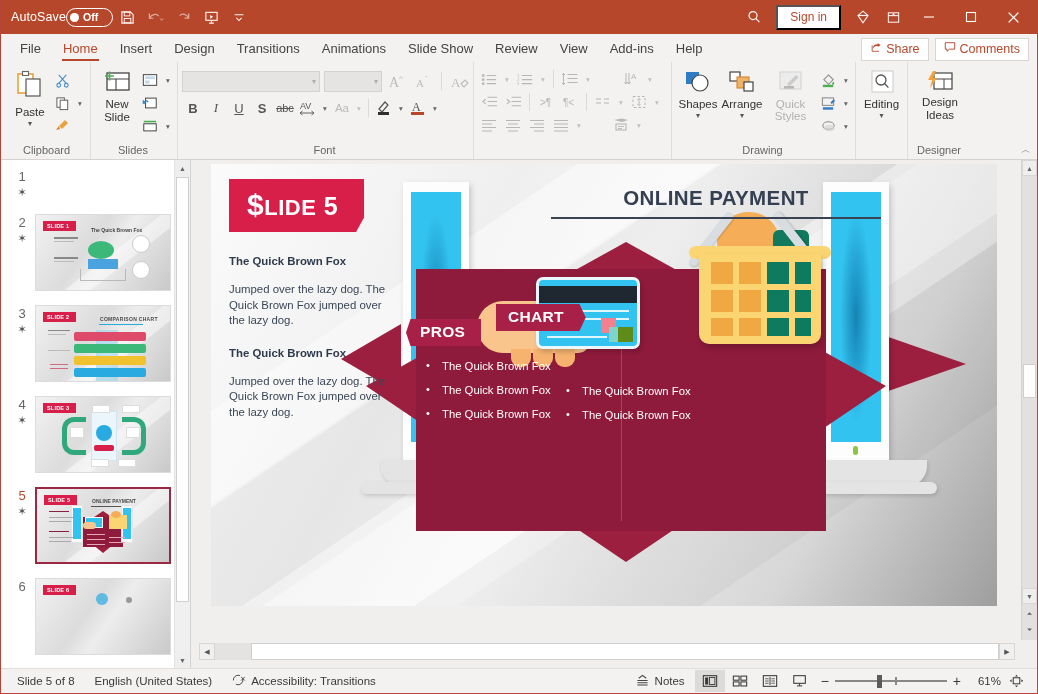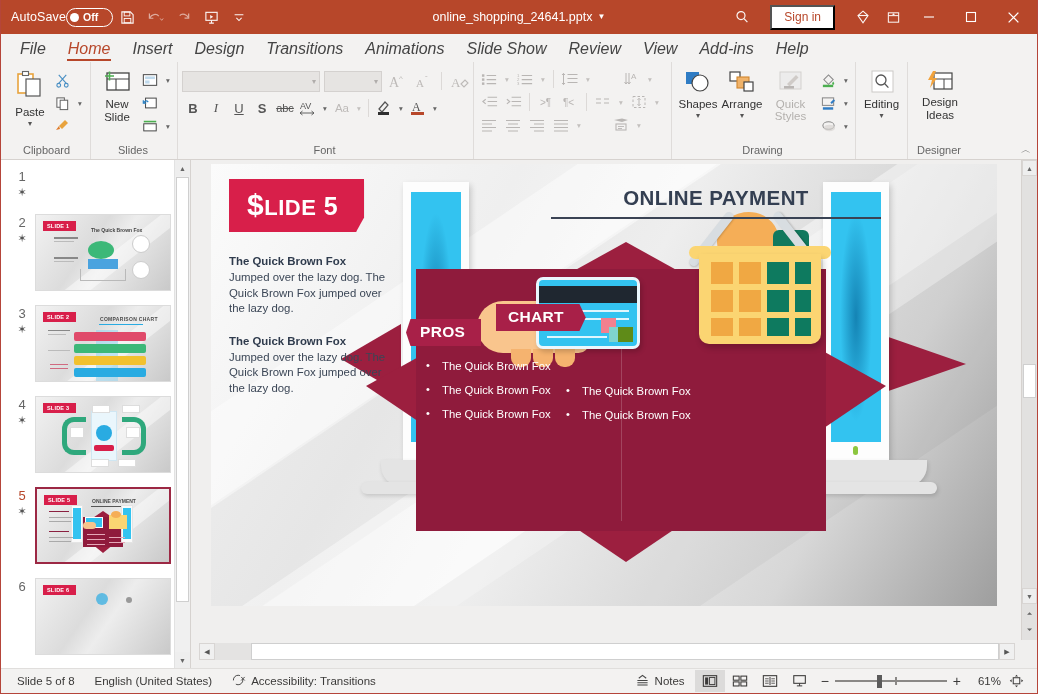--- a/index.html
+++ b/index.html
@@ -41,35 +41,35 @@
   .tb-title {
     position: absolute; left: 0; right: 0; text-align: center;
     font-size: 12.5px; pointer-events: none;
   }
   .tb-title span.caret { font-size: 8px; margin-left: 5px; vertical-align: 2px; }
   .tb-right {
     margin-left: auto; display: flex; align-items: center; gap: 2px; padding-right: 4px;
   }
   .signin-btn {
     background: #fff; color: #b7472a; font-size: 12px; padding: 3px 12px;
-    margin: 0 12px; line-height: 15px;
+    margin: 0 6px; line-height: 15px;
   }
   .win-btn {
     width: 40px; height: 34px; display: flex; align-items: center; justify-content: center;
     font-size: 13px;
   }
 
   
   .ribbon-tabs {
     height: 28px; background: #f3f2f1; display: flex; align-items: flex-end;
     flex: 0 0 28px; padding-left: 8px; position: relative;
   }
   .rtab {
-    font-size: 16px; color: #444; padding: 3px 11px 5px; position: relative;
-    line-height: 16px; white-space: nowrap; font-style: italic;
+    font-size: 13px; color: #444; padding: 3px 11px 5px; position: relative;
+    line-height: 16px; white-space: nowrap;
   }
   .rtab.active { color: #b7472a; font-weight: normal; }
   .rtab.active::after {
     content: ""; position: absolute; left: 10px; right: 10px; bottom: 1px;
     height: 2.4px; background: #b7472a;
   }
   .ribbon-tabs-right {
     margin-left: auto; display: flex; align-items: center; gap: 6px; padding-right: 8px; padding-bottom: 1px;
   }
   .chip {
@@ -180,21 +180,21 @@
   }
   .slide-badge .cap { font-size: 30px; }
   .slide-badge .sm { font-size: 22px; }
   .slide-title {
     position: absolute; left: 340px; top: 22px; width: 330px; text-align: center;
     color: #343f52; font-size: 20.5px; font-weight: bold; letter-spacing: .4px;
   }
   .slide-title .rule { height: 1.6px; background: #3a4354; margin-top: 7px; }
   .left-text { position: absolute; left: 18px; top: 90px; width: 158px; }
   .lt-h { font-size: 11.4px; font-weight: bold; color: #2f3b4d; line-height: 15px; }
-  .lt-p { font-size: 11.4px; color: #3b4656; line-height: 15.5px; margin-top: 1px; margin-bottom: 17px; }
+  .lt-p { font-size: 11.4px; color: #3b4656; line-height: 15.5px; margin-top: 13px; margin-bottom: 17px; }
 
   .diamond {
     position: absolute; left: 155px; top: 78px; width: 520px; height: 320px;
     background: #9c1f3f;
     clip-path: polygon(50% 0, 100% 45%, 50% 100%, 0 45%);
   }
   .center-panel {
     position: absolute; left: 205px; top: 105px; width: 410px; height: 262px; background: #8f1b3c;
   }
   .center-panel::after {
@@ -320,23 +320,20 @@
             <rect x="2" y="2.5" width="12" height="8.5" fill="none" stroke="#fff" stroke-width="1.2"></rect>
             <path d="M6.6 5.2l3.2 2-3.2 2z" fill="#fff"></path>
             <path d="M8 11v3M5.5 14h5" stroke="#fff" stroke-width="1.1"></path>
           </svg>
       </span>
       <span class="tb-icon">
         <svg width="14" height="14" viewBox="0 0 16 16">
             <path d="M3 5.5h10M5 9l3 3 3-3" fill="none" stroke="#fff" stroke-width="1.2"></path>
           </svg>
       </span>
-    </div>
-    <div class="tb-title">
-      <span>online_shopping_24641.pptx</span><span class="caret">▼</span>
     </div>
     <div class="tb-right">
       <span class="tb-icon">
         <svg width="16" height="16" viewBox="0 0 16 16">
             <circle cx="7" cy="6.6" r="4" fill="none" stroke="#fff" stroke-width="1.2"></circle>
             <path d="M10 9.6l3.4 3.6" stroke="#fff" stroke-width="1.2"></path>
           </svg>
       </span>
       <button class="signin-btn">Sign in</button>
       <span class="tb-icon">
@@ -375,20 +372,39 @@
     <div class="rtab active">Home</div>
     <div class="rtab">Insert</div>
     <div class="rtab">Design</div>
     <div class="rtab">Transitions</div>
     <div class="rtab">Animations</div>
     <div class="rtab">Slide Show</div>
     <div class="rtab">Review</div>
     <div class="rtab">View</div>
     <div class="rtab">Add-ins</div>
     <div class="rtab">Help</div>
+    <div class="ribbon-tabs-right">
+      <div class="chip">
+        <span>
+          <svg width="12" height="12" viewBox="0 0 14 14">
+              <path d="M9 2.5l3.5 2.2L9 7V5.6C6 5.6 4 7 3.2 9.6 3 6 5 3.8 9 3.8z" fill="#b7472a"></path>
+              <path d="M2.5 5v7h8" fill="none" stroke="#b7472a" stroke-width="1"></path>
+            </svg>
+        </span>
+        <span>Share</span>
+      </div>
+      <div class="chip">
+        <span>
+          <svg width="12" height="12" viewBox="0 0 14 14">
+              <path d="M1.5 2h11v7.5h-6l-3 2.5V9.5h-2z" fill="none" stroke="#b7472a" stroke-width="1.1"></path>
+            </svg>
+        </span>
+        <span>Comments</span>
+      </div>
+    </div>
   </div>
 
   <div class="ribbon">
 
     <div class="rgroup" style="width:86px">
       <div class="rgroup-body">
         <div class="bigbtn" style="min-width:42px">
           <span>
             <svg width="30" height="32" viewBox="0 0 30 32">
               <rect x="3" y="4" width="15" height="19" fill="#fff" stroke="#e8a33d" stroke-width="1.6"></rect>

